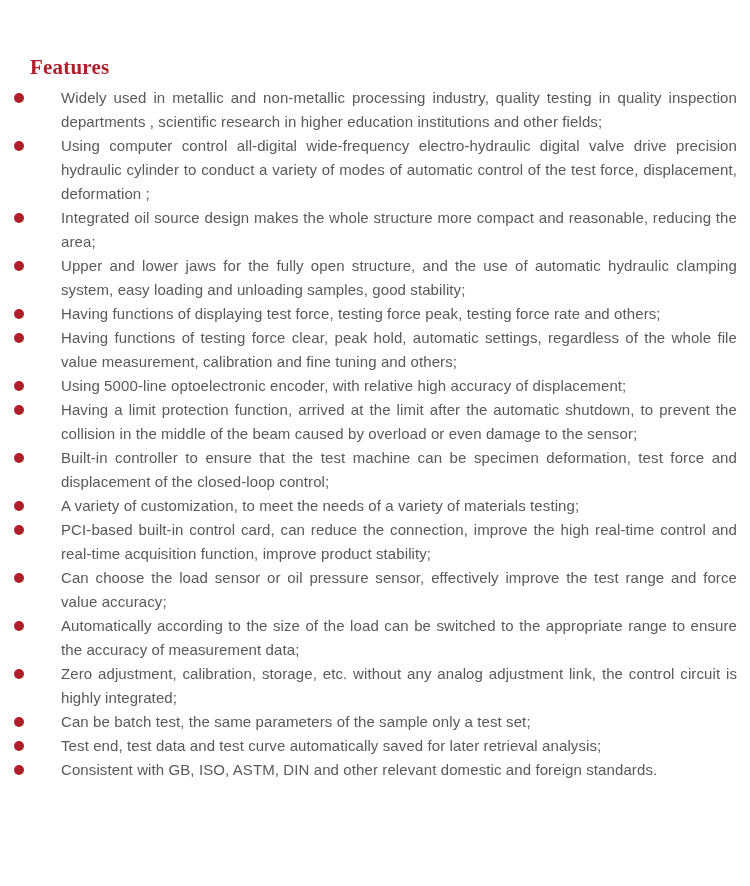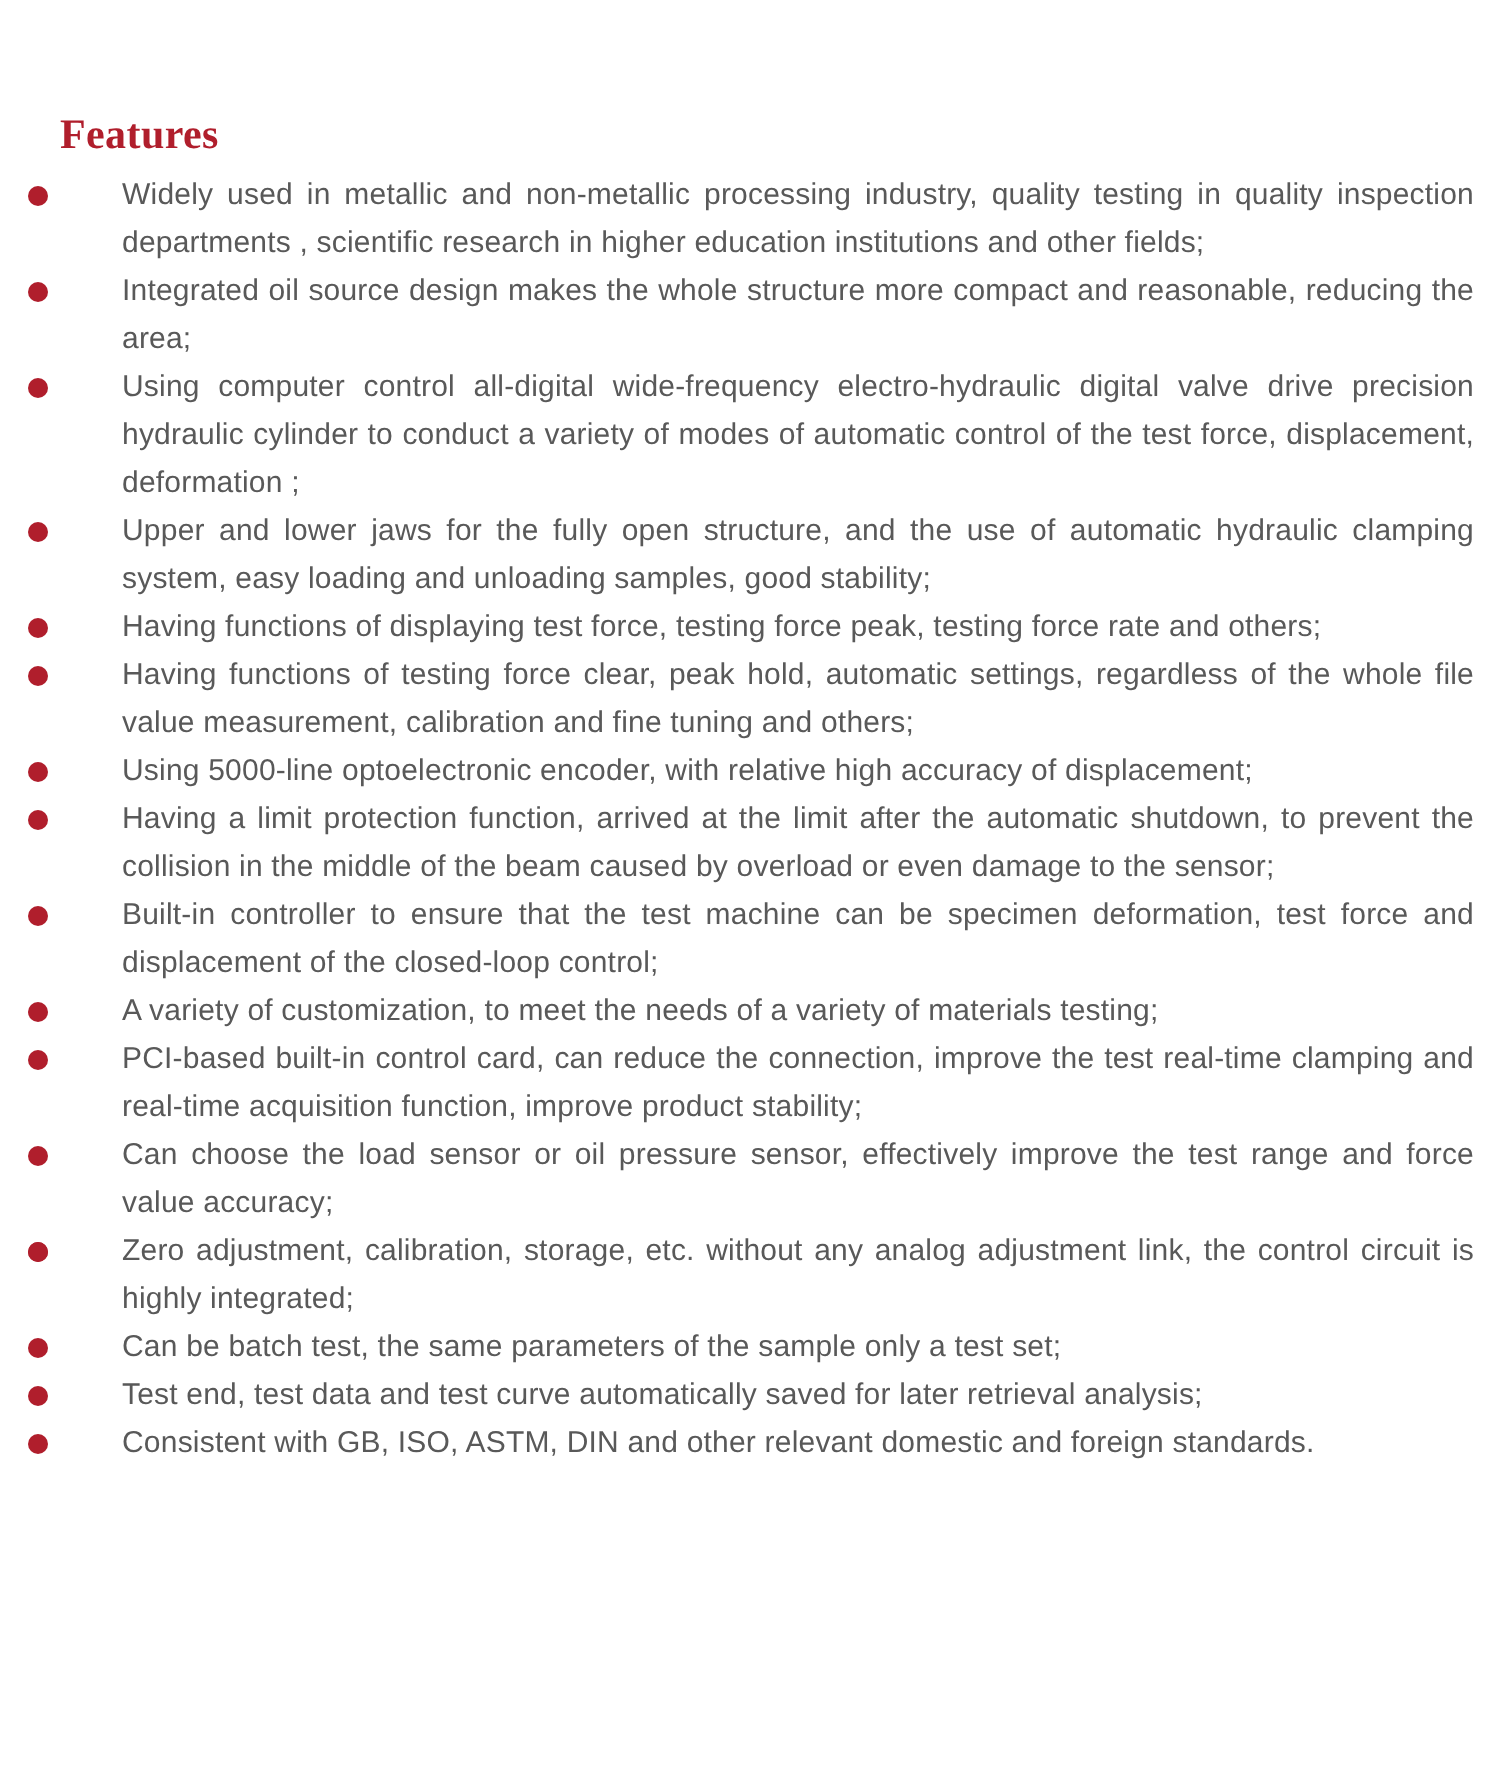--- a/index.html
+++ b/index.html
@@ -68,26 +68,26 @@
 <div class="page">
   <h1 class="heading">Features</h1>
   <ul class="features">
   <li class="feature">
     <span class="bullet"></span>
     <span class="feature-text">Widely used in metallic and non-metallic processing industry, quality testing in quality inspection departments , scientific research in higher education institutions and other fields;</span>
   </li>
 
   <li class="feature">
     <span class="bullet"></span>
-    <span class="feature-text">Integrated oil source design makes the whole structure more compact and reasonable, reducing the area;</span>
+    <span class="feature-text">Using computer control all-digital wide-frequency electro-hydraulic digital valve drive precision hydraulic cylinder to conduct a variety of modes of automatic control of the test force, displacement, deformation ;</span>
   </li>
 
   <li class="feature">
     <span class="bullet"></span>
-    <span class="feature-text">Using computer control all-digital wide-frequency electro-hydraulic digital valve drive precision hydraulic cylinder to conduct a variety of modes of automatic control of the test force, displacement, deformation ;</span>
+    <span class="feature-text">Integrated oil source design makes the whole structure more compact and reasonable, reducing the area;</span>
   </li>
 
   <li class="feature">
     <span class="bullet"></span>
     <span class="feature-text">Upper and lower jaws for the fully open structure, and the use of automatic hydraulic clamping system, easy loading and unloading samples, good stability;</span>
   </li>
 
   <li class="feature">
     <span class="bullet"></span>
     <span class="feature-text">Having functions of displaying test force, testing force peak, testing force rate and others;</span>
@@ -114,30 +114,31 @@
     <span class="feature-text">Built-in controller to ensure that the test machine can be specimen deformation, test force and displacement of the closed-loop control;</span>
   </li>
 
   <li class="feature">
     <span class="bullet"></span>
     <span class="feature-text">A variety of customization, to meet the needs of a variety of materials testing;</span>
   </li>
 
   <li class="feature">
     <span class="bullet"></span>
-    <span class="feature-text">PCI-based built-in control card, can reduce the connection, improve the test real-time clamping and real-time acquisition function, improve product stability;</span>
+    <span class="feature-text">PCI-based built-in control card, can reduce the connection, improve the high real-time control and real-time acquisition function, improve product stability;</span>
   </li>
 
   <li class="feature">
     <span class="bullet"></span>
     <span class="feature-text">Can choose the load sensor or oil pressure sensor, effectively improve the test range and force value accuracy;</span>
   </li>
 
   <li class="feature">
     <span class="bullet"></span>
+    <span class="feature-text">Automatically according to the size of the load can be switched to the appropriate range to ensure the accuracy of measurement data;</span>
   </li>
 
   <li class="feature">
     <span class="bullet"></span>
     <span class="feature-text">Zero adjustment, calibration, storage, etc. without any analog adjustment link, the control circuit is highly integrated;</span>
   </li>
 
   <li class="feature">
     <span class="bullet"></span>
     <span class="feature-text">Can be batch test, the same parameters of the sample only a test set;</span>

